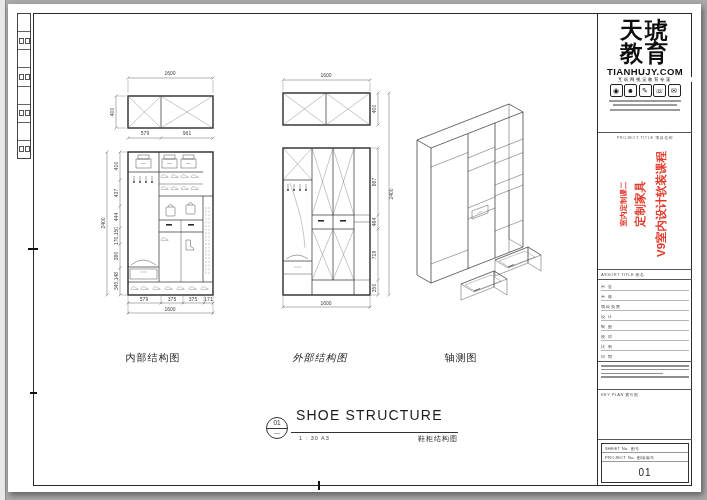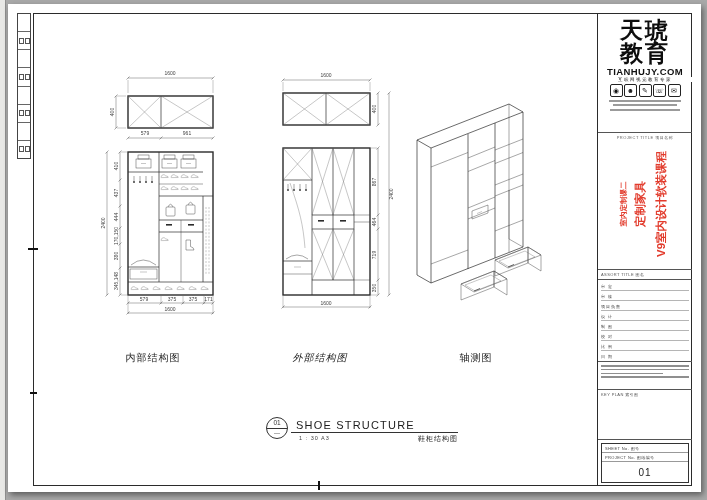--- a/index.html
+++ b/index.html
@@ -26,21 +26,21 @@
   .x{stroke-width:.38px;stroke:#6a6a6a;}
   .dimln{stroke-width:.45px;stroke:#555;}
   svg text{font-family:"Liberation Sans",sans-serif;font-size:5px;fill:#444;stroke:none;}
   .fillk{fill:#2b2b2b;stroke:none;}
   .view-label{position:absolute;width:80px;text-align:center;font-size:10px;color:#222;letter-spacing:1px;}
   
   .tcircle{position:absolute;left:266px;top:417px;width:22px;height:22px;border:1px solid #333;border-radius:50%;
            box-sizing:border-box;text-align:center;}
   .tcircle .num{display:block;font-size:6.5px;color:#333;line-height:10px;border-bottom:.8px solid #333;}
   .tcircle .dash{display:block;font-size:6px;color:#333;line-height:9px;}
-  .ttitle{position:absolute;left:296px;top:419px;font-size:11px;letter-spacing:1.2px;color:#1c1c1c;}
+  .ttitle{position:absolute;left:296px;top:407px;font-size:14px;letter-spacing:1.2px;color:#1c1c1c;}
   .tline{position:absolute;left:291px;top:432px;width:167px;height:1px;background:#333;}
   .tscale{position:absolute;left:299px;top:435px;font-size:5.5px;color:#444;letter-spacing:1px;}
   .tsub{position:absolute;left:390px;top:434px;width:68px;text-align:right;font-size:7px;color:#222;letter-spacing:1px;}
   
   .tblock{position:absolute;left:598px;top:13px;width:94px;height:473px;display:flex;flex-direction:column;box-sizing:border-box;}
   .brand{height:120px;box-sizing:border-box;border-bottom:.8px solid #555;text-align:center;padding-top:6px;}
   .brand .big{font-size:23px;font-weight:bold;color:#0d0d0d;line-height:23px;letter-spacing:2px;}
   .brand .dom{font-size:9.5px;font-weight:bold;color:#111;letter-spacing:.4px;margin-top:1px;}
   .brand .tag{font-size:4.5px;color:#222;letter-spacing:1.5px;background:#fff;}
   .brand .icons{display:flex;justify-content:center;gap:1.5px;margin-top:2px;}
@@ -367,21 +367,21 @@
 
     <polygon points="95,172 128,159 141,167 108,180" class="s"></polygon>
     <polygon points="95,172 128,159 128,175 95,188" class="s"></polygon>
     <polygon points="128,159 141,167 141,183 128,175" class="s"></polygon>
     <polyline points="99,173 125,163 135,169 109,179 99,173" class="x"></polyline>
     <line x1="108" y1="179" x2="114" y2="176.5" class="m"></line>
   </svg>
 
   <div class="view-label" style="left:113px;top:351px;">内部结构图</div>
   <div class="view-label" style="left:280px;top:351px;font-style:italic;">外部结构图</div>
-  <div class="view-label" style="left:436px;top:351px;">轴测图</div>
+  <div class="view-label" style="left:421px;top:351px;">轴测图</div>
 
   <div class="tcircle">
     <span class="num">01</span>
     <span class="dash">—</span>
   </div>
   <div class="ttitle">SHOE STRUCTURE</div>
   <div class="tline"></div>
   <div class="tscale">1 : 30  A3</div>
   <div class="tsub">鞋柜结构图</div>
 

